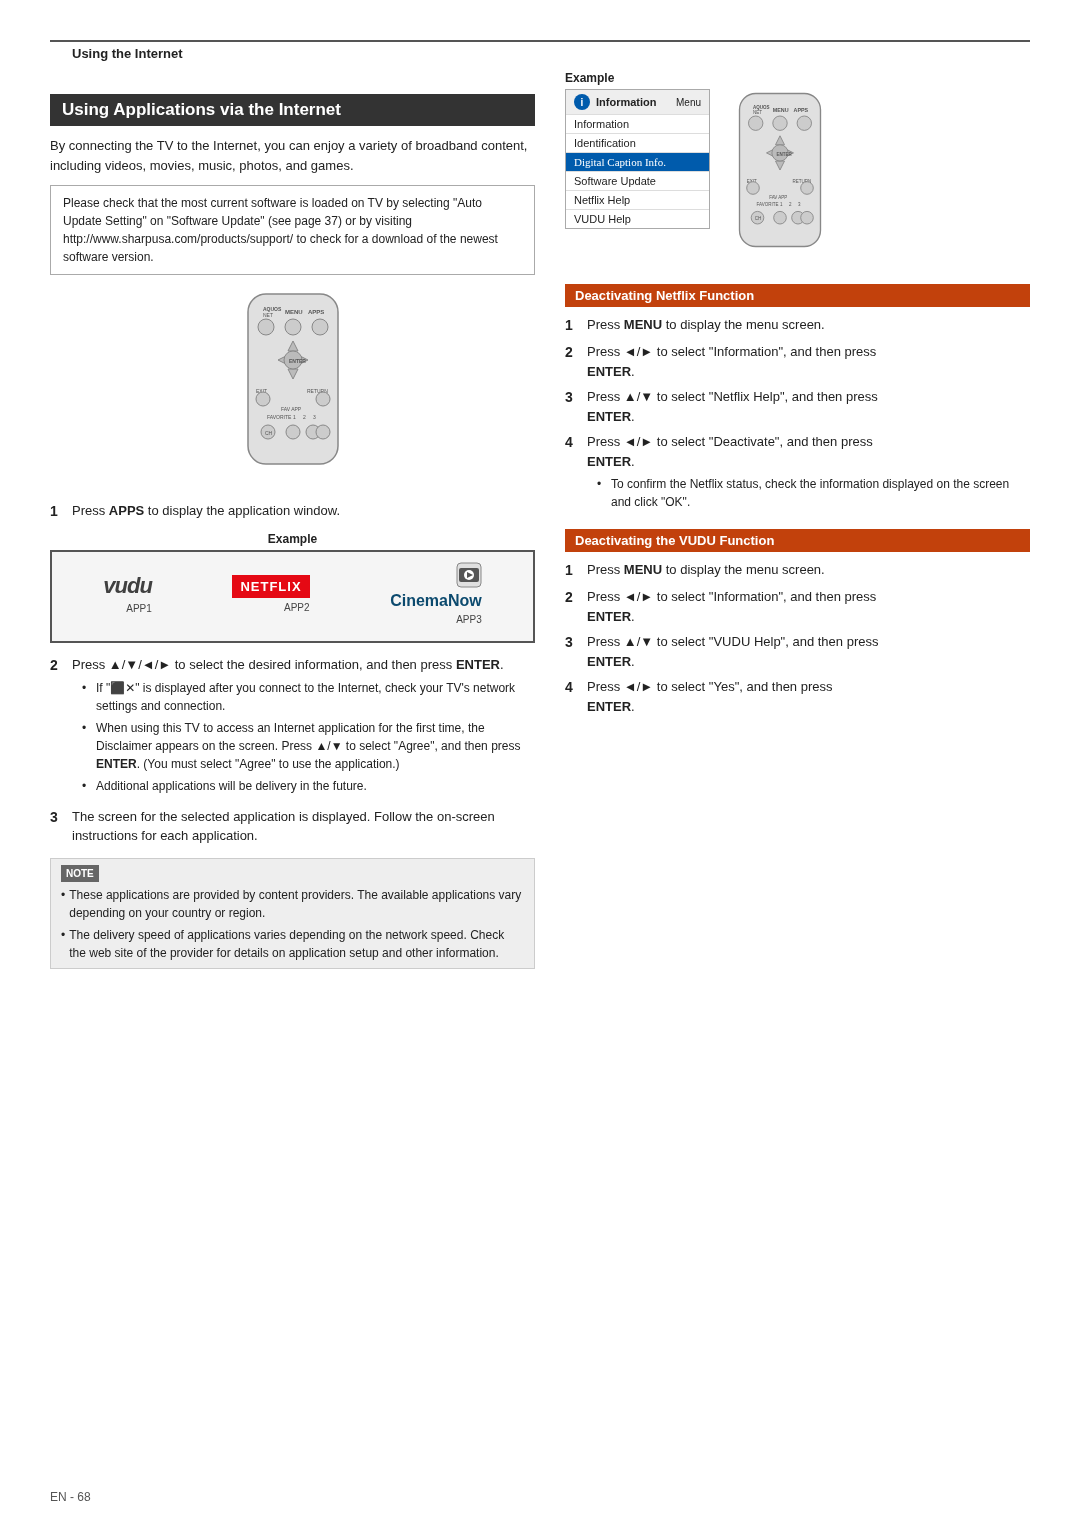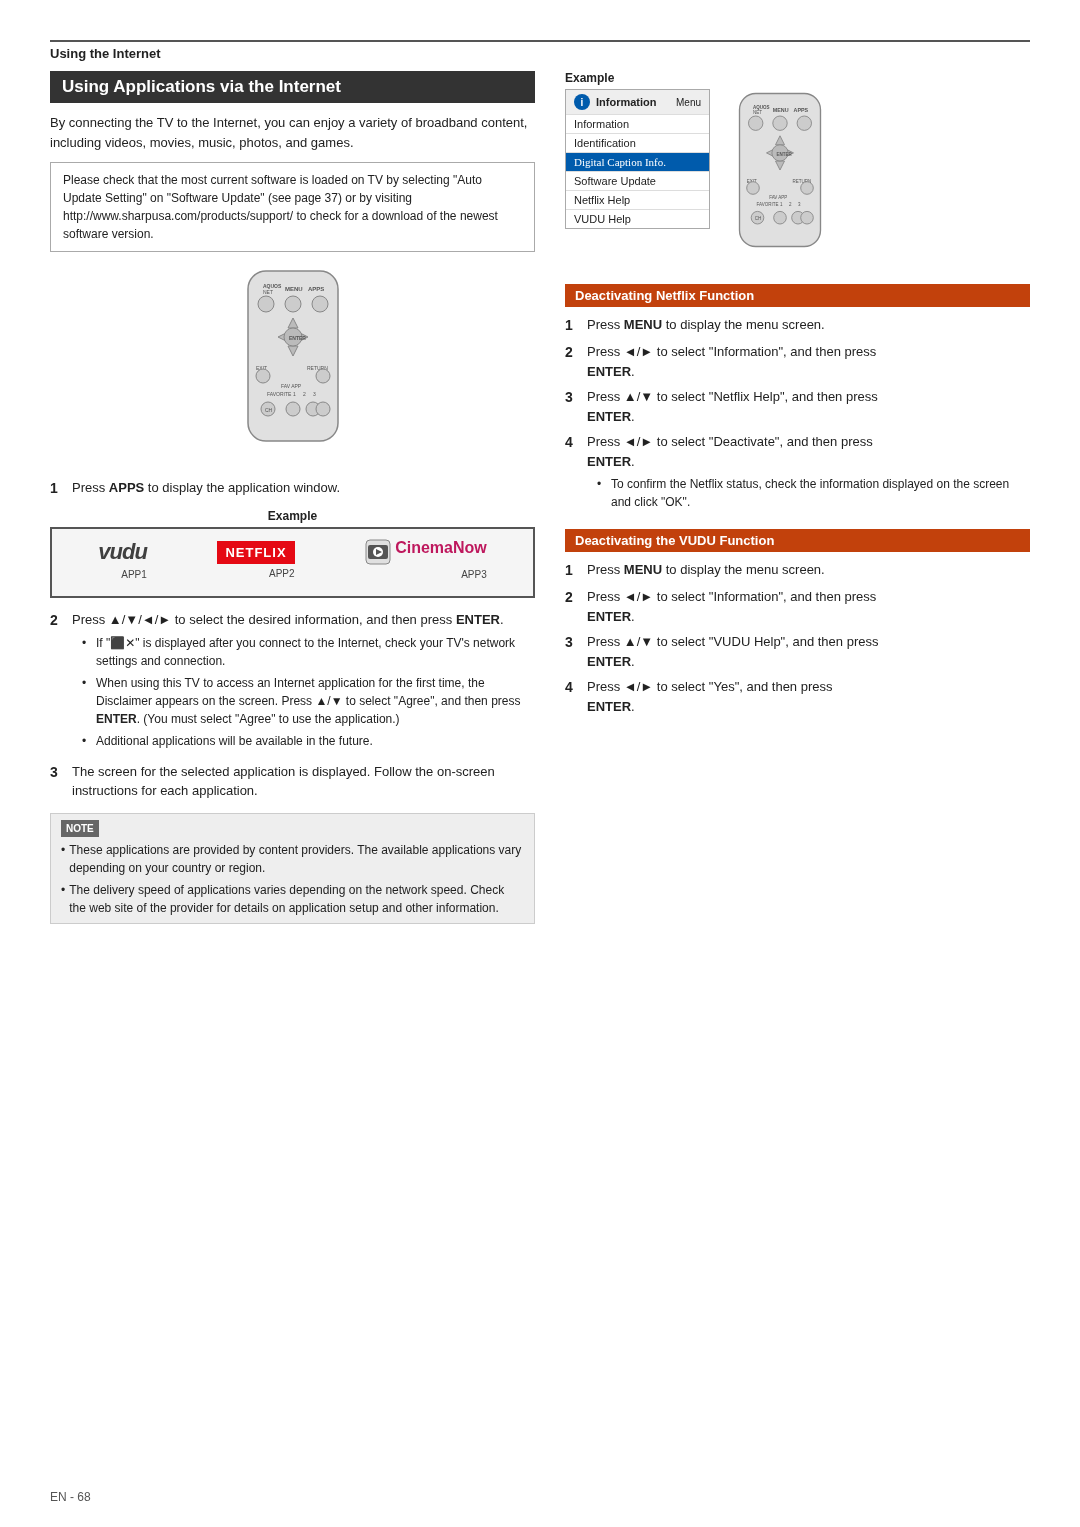--- a/index.html
+++ b/index.html
@@ -20,28 +20,30 @@
     }
     .top-rule {
       border-top: 2px solid #555;
       margin-bottom: 4px;
     }
     .section-header-text {
       font-size: 13px;
       font-weight: bold;
       margin-bottom: 10px;
       color: #222;
+      margin-left: 22px;
     }
     .two-col {
       display: flex;
       gap: 30px;
       margin-top: 8px;
     }
     .left-col {
       flex: 1 1 480px;
+      margin-top: 23px;
     }
     .right-col {
       flex: 1 1 460px;
     }
     .main-title {
       background: #333;
       color: #fff;
       font-size: 17px;
       font-weight: bold;
       padding: 6px 12px;
@@ -128,25 +130,26 @@
     .app-logo-netflix {
       background: #e50914;
       color: #fff;
       font-size: 13px;
       font-weight: bold;
       padding: 4px 8px;
       letter-spacing: 1px;
     }
     .app-logo-cinemanow {
       display: flex;
-      align-items: flex-start;
+      align-items: flex-end;
       gap: 4px;
       font-size: 16px;
       font-weight: bold;
-      color: #be185d;
+      color: #0c4a6e;
+      flex-direction: column;
     }
     .note-box {
       background: #eee;
       border: 1px solid #ccc;
       padding: 6px 10px;
       margin-top: 12px;
       font-size: 11.5px;
       line-height: 1.5;
     }
     .note-label {
@@ -322,21 +325,21 @@
           <div class="step-content">
             <span>Press ▲/▼/◄/► to select the desired information, and then press </span><strong>ENTER</strong><span>.</span>
             <ul class="sub-list">
               <li>
                   <span>If "⬛✕" is displayed after you connect to the Internet, check your TV's network settings and connection.</span>
                 </li>
               <li>
                   <span>When using this TV to access an Internet application for the first time, the Disclaimer appears on the screen. Press ▲/▼ to select "Agree", and then press <strong>ENTER</strong>. (You must select "Agree" to use the application.)</span>
                 </li>
               <li>
-                  <span>Additional applications will be available in the future.</span>
+                  <span>Additional applications will be delivery in the future.</span>
                 </li>
             </ul>
           </div>
         </div>
 
         <div style="display:flex;gap:6px;margin-bottom:8px;font-size:13px;line-height:1.5;align-items:flex-start;">
           <span class="step-num">3</span>
           <div class="step-content">
             <span>The screen for the selected application is displayed. Follow the on-screen instructions for each application.</span>
           </div>

